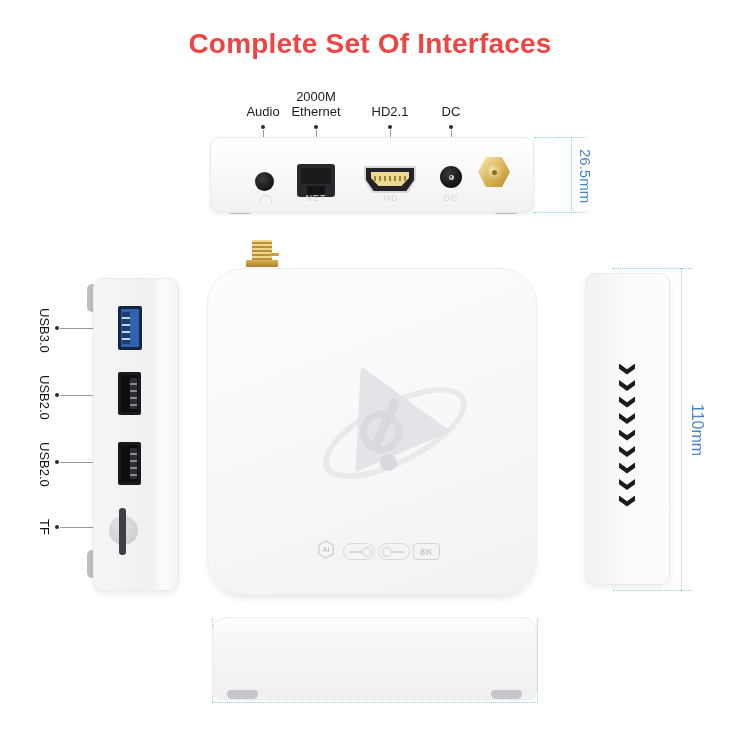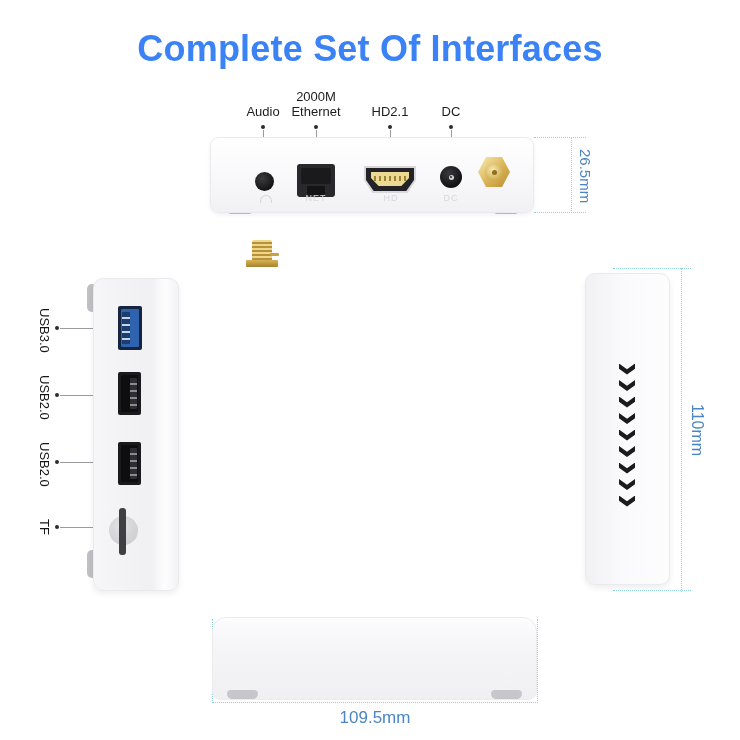--- a/index.html
+++ b/index.html
@@ -6,21 +6,21 @@
   .canvas {
     position:relative; width:740px; height:740px; margin:0 auto;
     background:#ffffff; overflow:hidden;
     font-family:"Liberation Sans", sans-serif;
   }
   .abs { position:absolute; }
 
   
   .title {
     left:0; right:0; top:28px; text-align:center;
-    font-size:36px; font-weight:bold; color:#3b82f6; letter-spacing:0.2px;
+    font-size:28px; font-weight:bold; color:#ef4444; letter-spacing:0.2px;
   }
   .port-label { font-size:13px; color:#1d1d1d; text-align:center; transform:translateX(-50%); white-space:pre-line; line-height:1.12; }
   .v-label {
     writing-mode:vertical-rl; text-orientation:mixed;
     font-size:13px; color:#161616; text-align:center;
   }
   .dim-text { color:#4c85c4; }
   .dim-text-v {
     writing-mode:vertical-rl; text-orientation:mixed;
     display:flex; align-items:center; justify-content:center;
@@ -226,20 +226,41 @@
     <div class="inner"></div>
     <div class="tongue"></div>
   </div>
   <div class="abs tf-circle" style="left:109px; top:516px; width:29px; height:29px;"></div>
   <div class="abs tf-slot" style="left:119px; top:508px; width:7px; height:47px;"></div>
 
   <div class="abs ant-thread" style="left:252px; top:240px; width:20px; height:21px;"></div>
   <div class="abs ant-pin" style="left:270px; top:253px; width:9px; height:3px;"></div>
   <div class="abs ant-base" style="left:246px; top:260px; width:32px; height:7px;"></div>
 
+  <div class="abs topbox" style="left:207px; top:268px; width:328px; height:325px;">
+
+    <div class="abs logo-ellipse" style="left:108px; top:132px; width:146px; height:52px;"></div>
+    <div class="abs logo-triangle" style="left:147px; top:102px; width:96px; height:106px;"></div>
+    <div class="abs logo-ring" style="left:152px; top:142px; width:28px; height:28px;"></div>
+    <div class="abs logo-slash" style="left:173px; top:128px; width:9px; height:52px;"></div>
+    <div class="abs logo-dot" style="left:172px; top:185px; width:17px; height:17px;"></div>
+
+    <div class="abs hex" style="left:109px; top:271px; width:18px; height:19px;">
+      <div class="in">AI</div>
+    </div>
+    <div class="abs pill" style="left:135px; top:274px; width:30px; height:15px;">
+      <div class="txt" style="left:5px; width:13px;"></div>
+      <div class="ring" style="right:2.5px;"></div>
+    </div>
+    <div class="abs pill" style="left:170px; top:274px; width:30px; height:15px;">
+      <div class="ring" style="left:2.5px;"></div>
+      <div class="txt" style="right:5px; width:13px;"></div>
+    </div>
+    <div class="abs badge-8k" style="left:205px; top:274px; width:25px; height:15px;">8K</div>
+  </div>
 
   <div class="abs foot" style="left:660px; top:282px; width:10px; height:28px;"></div>
   <div class="abs foot" style="left:660px; top:550px; width:10px; height:28px;"></div>
   <div class="abs sidebar right" style="left:585px; top:273px; width:83px; height:310px;">
     <div class="abs" style="left:23px; top:84px; width:36px;">
         <div class="chev"></div>
         <div class="chev"></div>
         <div class="chev"></div>
         <div class="chev"></div>
         <div class="chev"></div>
@@ -256,15 +277,14 @@
   <div class="abs dim-text dim-text-v" style="left:687px; top:270px; height:320px; width:20px; font-size:16px;">110mm</div>
 
   <div class="abs frontbox" style="left:212px; top:617px; width:323px; height:81px;">
     <div class="abs" style="left:14px; bottom:0; width:31px; height:9px; background:#c7c7cb; border-radius:6px 6px 8px 8px; "></div>
     <div class="abs" style="right:14px; bottom:0; width:31px; height:9px; background:#c7c7cb; border-radius:6px 6px 8px 8px;"></div>
   </div>
 
   <div class="abs dim-v" style="left:212px; top:619px; height:84px;"></div>
   <div class="abs dim-v" style="left:537px; top:619px; height:84px;"></div>
   <div class="abs dim-h" style="left:212px; top:702px; width:326px;"></div>
-  <div class="abs dim-text" style="left:212px; top:708px; width:326px; text-align:center; font-size:17px;">109.5mm</div>
 
 </div>
 
 </body></html>

